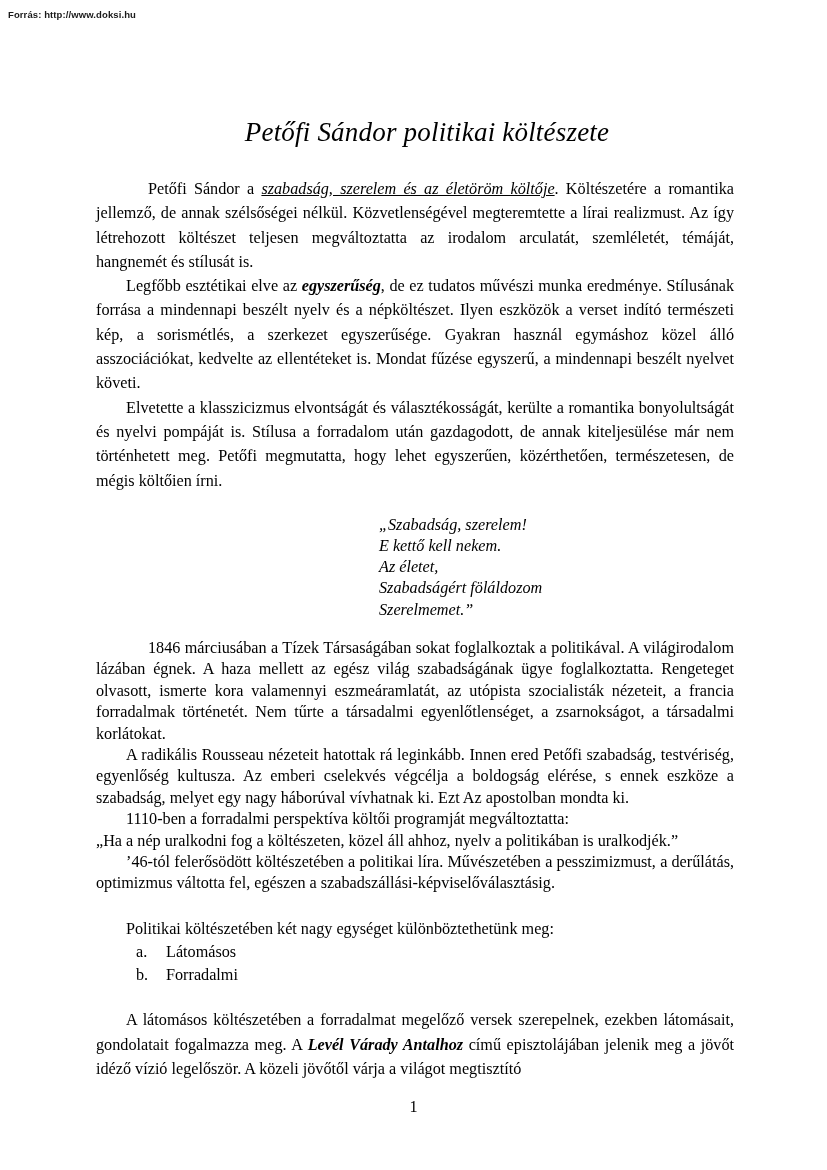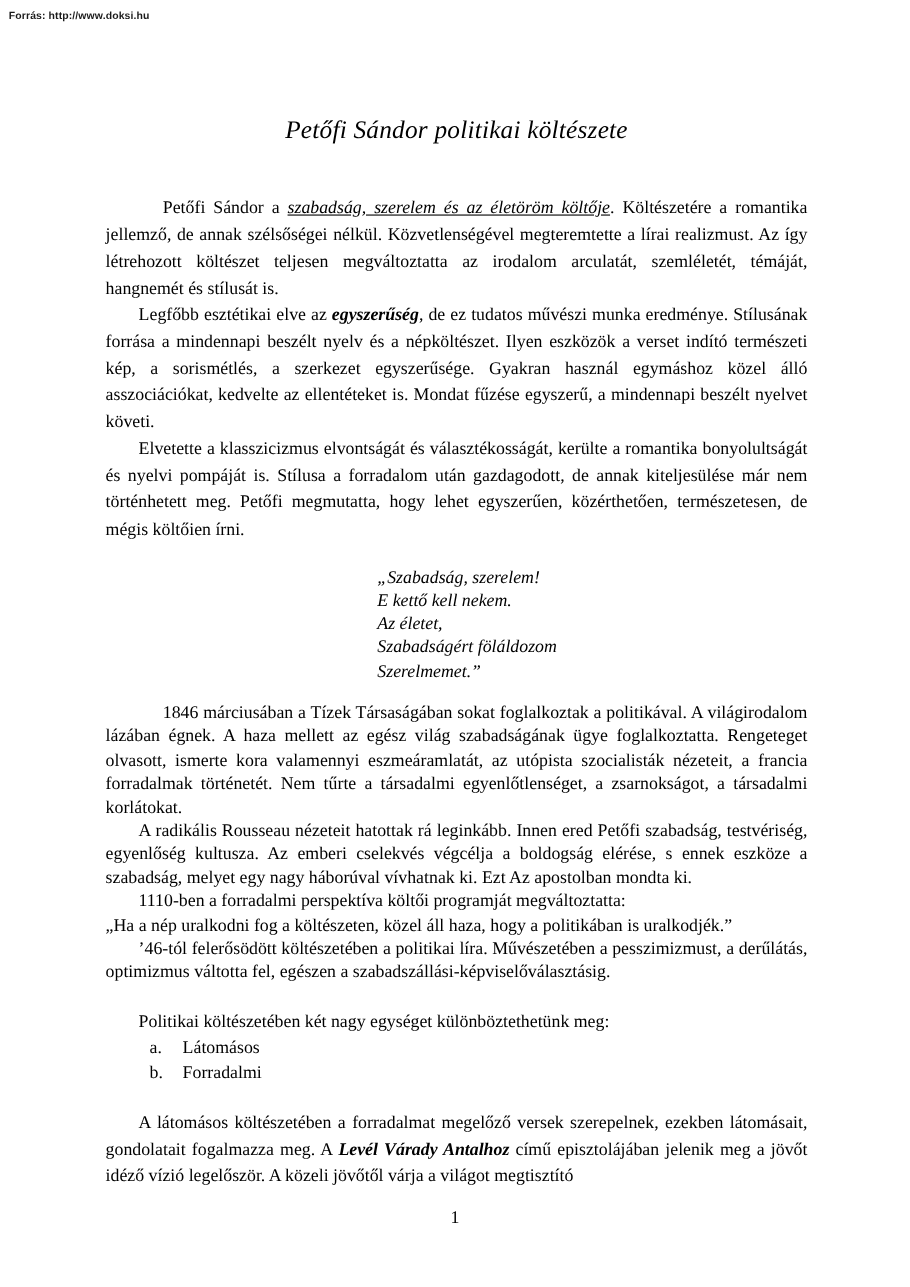--- a/index.html
+++ b/index.html
@@ -31,26 +31,26 @@
 
   
   .page {
     position: absolute;
     left: 96px;
     top: 0;
     width: 638px;
   }
 
   .doc-title {
-    margin: 0;
+    margin: 12px;
     padding: 0;
     text-align: center;
     font-style: italic;
     font-weight: normal;
-    font-size: 23px;
+    font-size: 27px;
     letter-spacing: 0.2px;
     position: absolute;
     top: 105px;
     left: 0;
     width: 638px;
     white-space: nowrap;
   }
 
   .body-flow {
     position: absolute;
@@ -81,21 +81,21 @@
   
   .quote {
     margin: 0;
     padding: 0;
     font-style: italic;
     font-size: 16.2px;
     line-height: 21.2px;
     text-align: left;
     padding-left: 247px;
   }
-  .quote .qline { display: block; white-space: nowrap; }
+  .quote .qline { display: block; white-space: nowrap; margin-left: 36px; }
 
   
   .letter-list {
     margin: 0;
     padding: 0;
     list-style: none;
     font-size: 16.2px;
     line-height: 22.6px;
   }
   .letter-list li {
@@ -149,21 +149,21 @@
 
     <div class="spacer-md"></div>
 
     <div class="tight">
       <p class="indent-lg">1846 márciusában a Tízek Társaságában sokat foglalkoztak a politikával. A világirodalom lázában égnek. A haza mellett az egész világ szabadságának ügye foglalkoztatta. Rengeteget olvasott, ismerte kora valamennyi eszmeáramlatát, az utópista szocialisták nézeteit, a francia forradalmak történetét. Nem tűrte a társadalmi egyenlőtlenséget, a zsarnokságot, a társadalmi korlátokat.</p>
 
       <p class="indent-sm">A radikális Rousseau nézeteit hatottak rá leginkább. Innen ered Petőfi szabadság, testvériség, egyenlőség kultusza. Az emberi cselekvés végcélja a boldogság elérése, s ennek eszköze a szabadság, melyet egy nagy háborúval vívhatnak ki. Ezt Az apostolban mondta ki.</p>
 
       <p class="indent-sm">1110-ben a forradalmi perspektíva költői programját megváltoztatta:</p>
 
-      <p class="indent-none">„Ha a nép uralkodni fog a költészeten, közel áll haza, hogy a politikában is uralkodjék.”</p>
+      <p class="indent-none">„Ha a nép uralkodni fog a költészeten, közel áll ahhoz, nyelv a politikában is uralkodjék.”</p>
 
       <p class="indent-sm">’46-tól felerősödött költészetében a politikai líra. Művészetében a pesszimizmust, a derűlátás, optimizmus váltotta fel, egészen a szabadszállási-képviselőválasztásig.</p>
     </div>
 
     <div class="spacer-lg"></div>
 
     <p class="indent-sm">Politikai költészetében két nagy egységet különböztethetünk meg:</p>
 
     <ul class="letter-list">
       <li>

